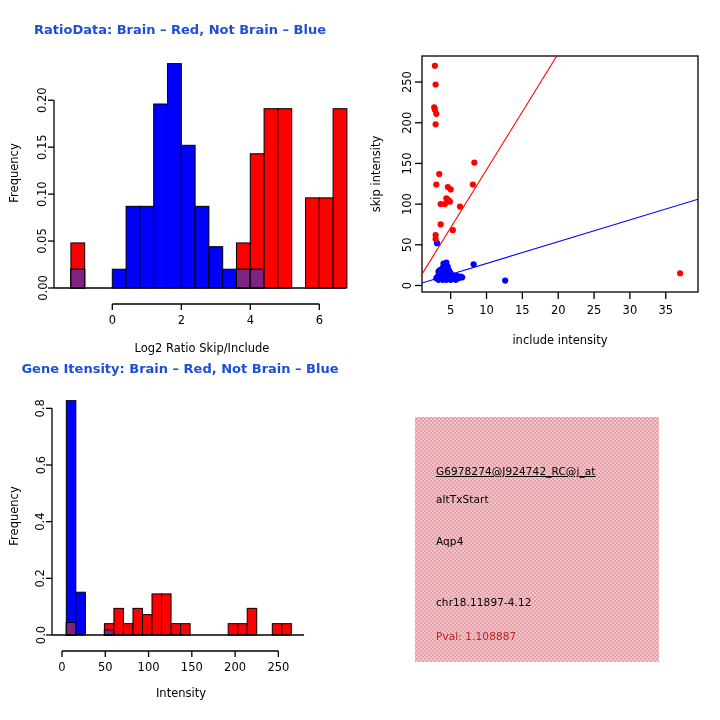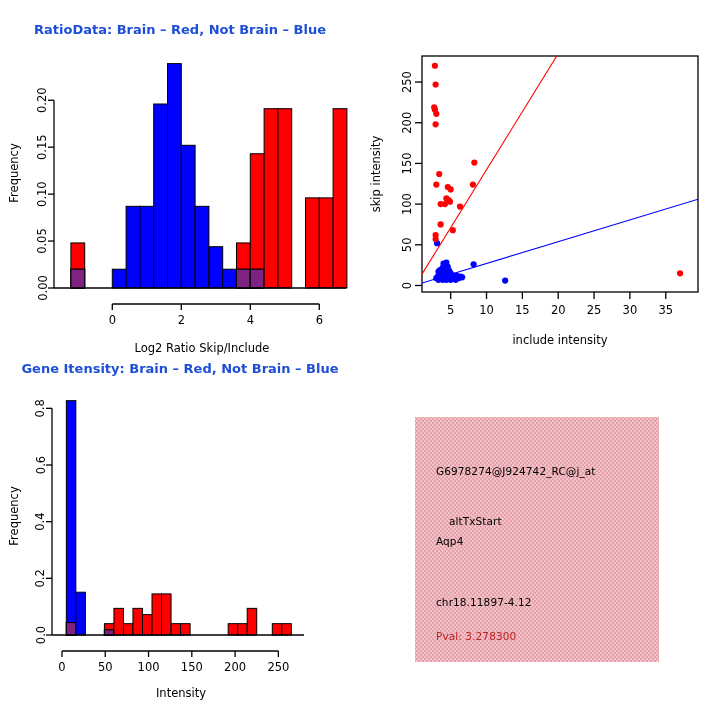--- a/index.html
+++ b/index.html
@@ -82,22 +82,22 @@
   .info-line {
     position: absolute;
     left: 21px;
     font-family: "DejaVu Sans", sans-serif;
     font-size: 10.5px;
     color: #000000;
     white-space: nowrap;
     letter-spacing: 0.1px;
   }
   .info-line.pval { color: #bb2222; }
-  #info-0 { top: 48px; }
-  #info-1 { top: 98px; padding-left: 13px; }
+  #info-0 { top: 48px; text-decoration: underline; }
+  #info-1 { top: 76px; }
   #info-2 { top: 118px; }
   #info-3 { top: 179px; }
   #info-4 { top: 213px; }
 </style>
 </head>
 <body>
 
 <div id="figure">
 
   <div class="panel" id="panel-topleft">
@@ -321,17 +321,17 @@
         </g>
       </svg>
   </div>
 
   <div class="panel" id="panel-botright">
     <div id="infobox">
       <div class="info-line" id="info-0">G6978274@J924742_RC@j_at</div>
       <div class="info-line" id="info-1">altTxStart</div>
       <div class="info-line" id="info-2">Aqp4</div>
       <div class="info-line" id="info-3">chr18.11897-4.12</div>
-      <div class="info-line pval" id="info-4">Pval: 3.278300</div>
+      <div class="info-line pval" id="info-4">Pval: 1.108887</div>
     </div>
   </div>
 
 </div>
 
 </body></html>

